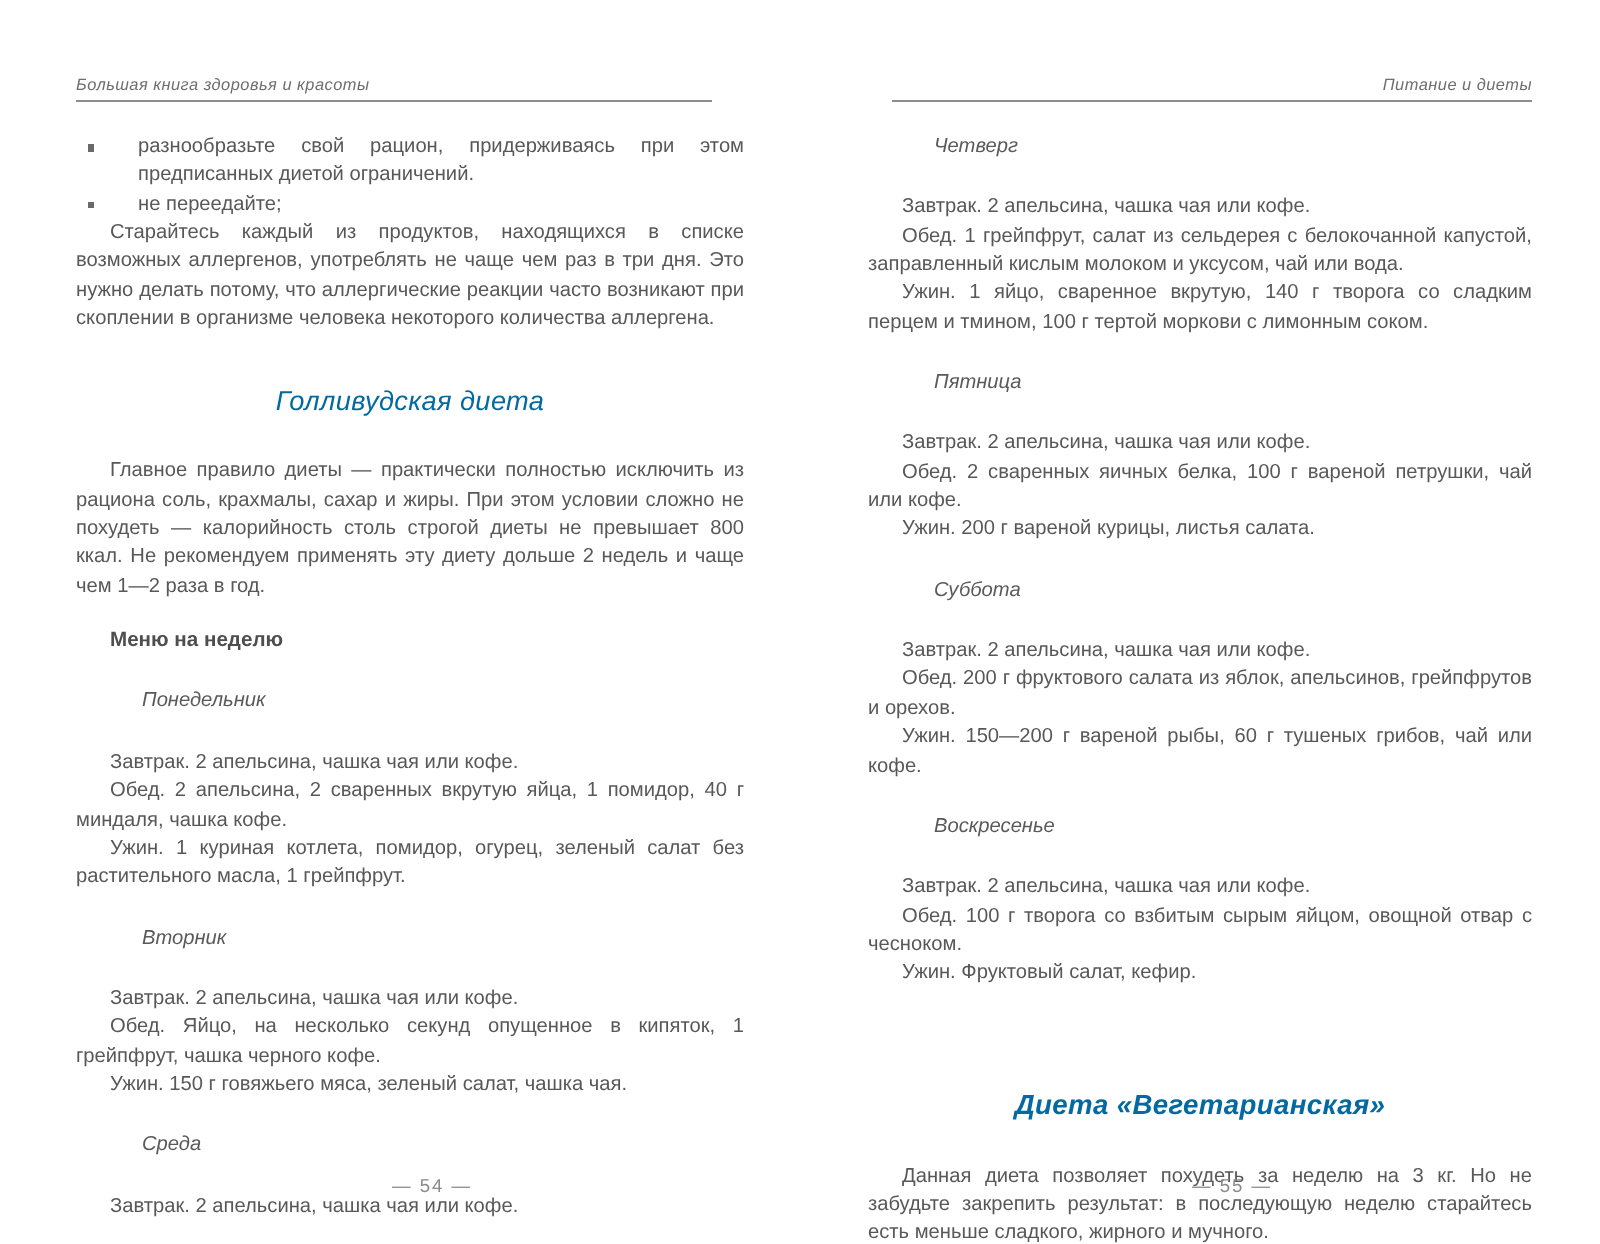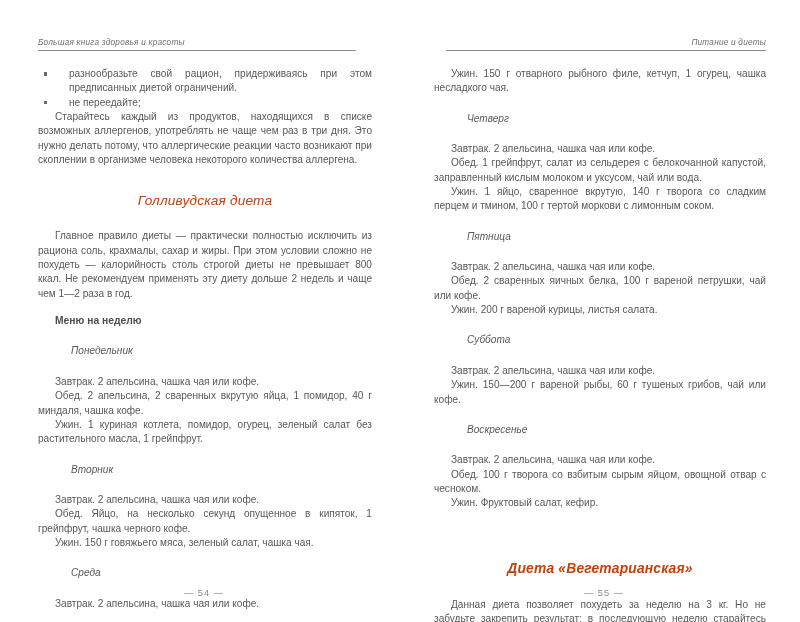--- a/index.html
+++ b/index.html
@@ -89,21 +89,21 @@
     background: #6a6a6c;
     display: block;
   }
 
   
   .sec-head {
     font-style: italic;
     font-size: 13.6px;
     line-height: 17px;
     text-align: center;
-    color: #c2410c;
+    color: #0369a1;
     letter-spacing: 0.2px;
   }
   .sec-head-1 {
     margin: 25px 0 20px 0;
     font-weight: 400;
   }
   .sec-head-2 {
     margin: 49px 0 21px 0;
     font-weight: 700;
     font-size: 13.8px;
@@ -124,21 +124,21 @@
     line-height: 14.35px;
     text-indent: 17px;
     color: #5a5a5c;
     margin: 16px;
   }
 
   
   .folio {
     position: absolute;
     bottom: 24px;
-    left: 4px;
+    left: 16px;
     width: 100%;
     text-align: center;
     font-size: 9.3px;
     letter-spacing: 1px;
     color: #8a8a8c;
   }
 </style>
 </head>
 <body>
 
@@ -188,34 +188,34 @@
     <div class="folio">— 54 —</div>
   </div>
 
   <div class="page page-right">
 
     <div class="runhead runhead-right">Питание и диеты</div>
     <div class="runrule"></div>
 
     <div class="col">
 
-      <p class="p-ind">Ужин. 150 г отварного рыбного филе, кетчуп, 1 огурец, чашка несладкого чая.</p>
 
       <div class="day">Четверг</div>
       <p class="p-ind">Завтрак. 2 апельсина, чашка чая или кофе.</p>
       <p class="p-ind">Обед. 1 грейпфрут, салат из сельдерея с белокочанной капустой, заправленный кислым молоком и уксусом, чай или вода.</p>
       <p class="p-ind">Ужин. 1 яйцо, сваренное вкрутую, 140 г творога со сладким перцем и тмином, 100 г тертой моркови с лимонным соком.</p>
 
       <div class="day">Пятница</div>
       <p class="p-ind">Завтрак. 2 апельсина, чашка чая или кофе.</p>
       <p class="p-ind">Обед. 2 сваренных яичных белка, 100 г вареной петрушки, чай или кофе.</p>
       <p class="p-ind">Ужин. 200 г вареной курицы, листья салата.</p>
 
       <div class="day">Суббота</div>
       <p class="p-ind">Завтрак. 2 апельсина, чашка чая или кофе.</p>
+      <p class="p-ind">Обед. 200 г фруктового салата из яблок, апельсинов, грейпфрутов и орехов.</p>
       <p class="p-ind">Ужин. 150—200 г вареной рыбы, 60 г тушеных грибов, чай или кофе.</p>
 
       <div class="day">Воскресенье</div>
       <p class="p-ind">Завтрак. 2 апельсина, чашка чая или кофе.</p>
       <p class="p-ind">Обед. 100 г творога со взбитым сырым яйцом, овощной отвар с чесноком.</p>
       <p class="p-ind">Ужин. Фруктовый салат, кефир.</p>
 
       <div class="sec-head sec-head-2">Диета «Вегетарианская»</div>
 
       <p class="p-ind">Данная диета позволяет похудеть за неделю на 3 кг. Но не забудьте закрепить результат: в последующую неделю старайтесь есть меньше сладкого, жирного и мучного.</p>

